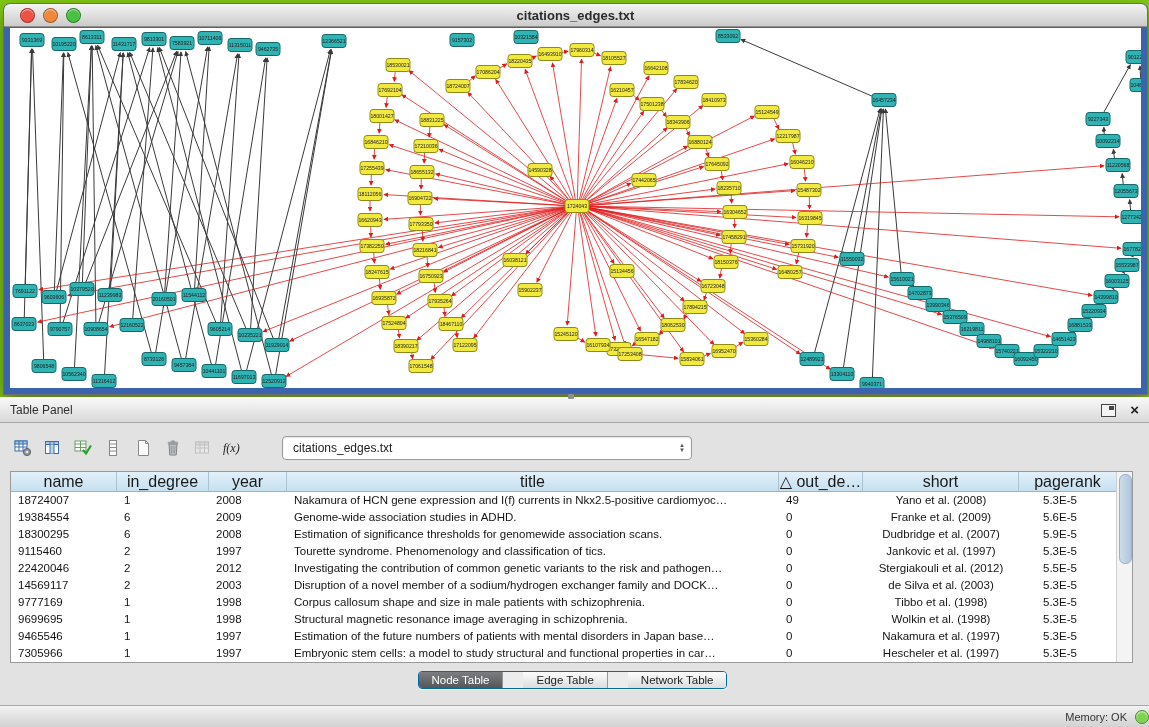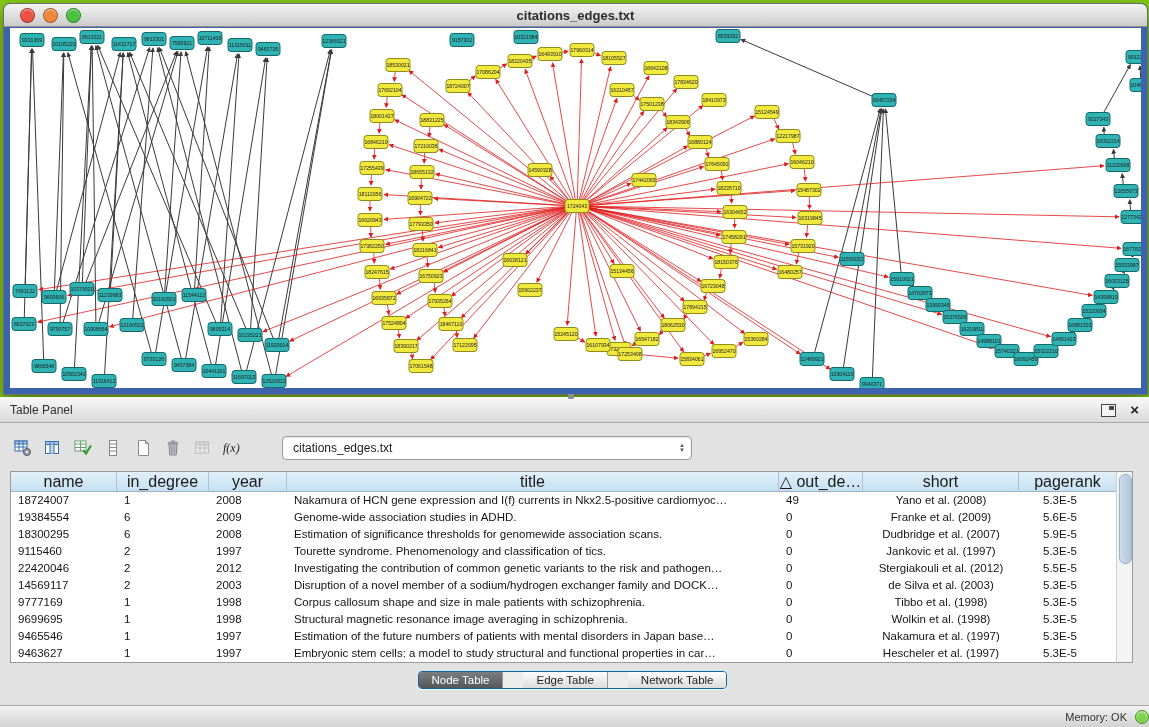--- a/index.html
+++ b/index.html
@@ -968,21 +968,21 @@
               <div class="grid-row tr">
                 <div class="td col-name">9465546</div>
                 <div class="td col-in_degree">1</div>
                 <div class="td col-year">1997</div>
                 <div class="td col-title">Estimation of the future numbers of patients with mental disorders in Japan base…</div>
                 <div class="td col-out_degree">0</div>
                 <div class="td col-short">Nakamura et al. (1997)</div>
                 <div class="td col-pagerank">5.3E-5</div>
               </div>
               <div class="grid-row tr">
-                <div class="td col-name">9463627</div>
+                <div class="td col-name">7305966</div>
                 <div class="td col-in_degree">1</div>
                 <div class="td col-year">1997</div>
                 <div class="td col-title">Embryonic stem cells: a model to study structural and functional properties in car…</div>
                 <div class="td col-out_degree">0</div>
                 <div class="td col-short">Hescheler et al. (1997)</div>
                 <div class="td col-pagerank">5.3E-5</div>
               </div>
             </div>
         </div>
         <div class="vscroll">

